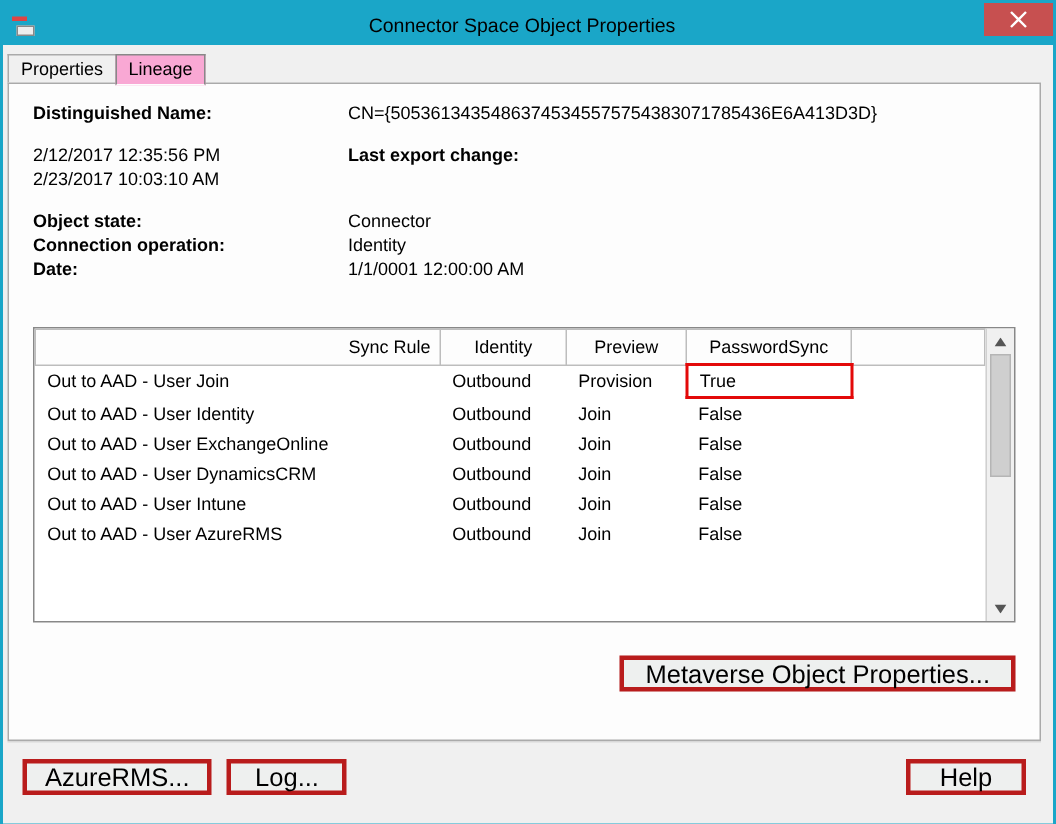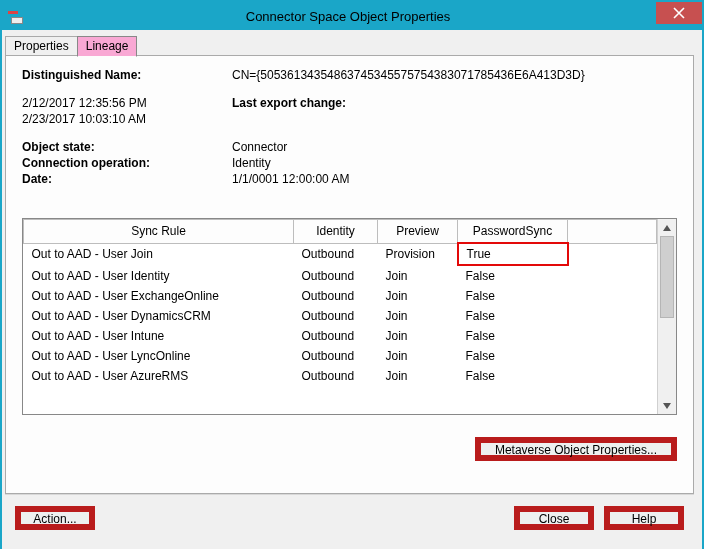--- a/index.html
+++ b/index.html
@@ -140,21 +140,21 @@
   }
   table.grid th {
     background: #fdfdfd;
     border: 1px solid #bdbdbd;
     font-weight: normal;
     padding: 2px 6px;
     text-align: center;
     font-size: 12px;
     height: 18px;
   }
-  table.grid th.left { text-align: center; margin-top: 20px; }
+  table.grid th.left { text-align: right; margin-top: 20px; }
   table.grid td {
     padding: 2px 6px 2px 8px;
     white-space: nowrap;
     overflow: hidden;
     height: 16px;
   }
   .col-sync { width: 270px; }
   .col-dir  { width: 84px; text-align: left;}
   .col-act  { width: 80px; text-align: left;}
   .col-pw   { width: 110px; text-align: left;}
@@ -196,24 +196,24 @@
   }
 
   .panelbtns {
     display: flex;
     justify-content: flex-end;
     margin-top: 22px;
   }
   .btn {
     min-width: 80px;
     height: 24px;
-    border: 6px solid #b91c1c;
+    border: 3px solid #b91c1c;
     background: #eef0ef;
     font-family: inherit;
-    font-size: 12px;
+    font-size: 17px;
     padding: 0 12px;
   }
   .btn.wide { padding: 0 14px; }
 
   .footer {
     height: 46px;
     padding: 0 10px;
     display: flex;
     align-items: center;
     border-top: 1px solid #d8d8d8;
@@ -321,27 +321,20 @@
                   <td></td>
                 </tr>
                 <tr>
                   <td>Out to AAD - User Intune</td>
                   <td>Outbound</td>
                   <td>Join</td>
                   <td>False</td>
                   <td></td>
                 </tr>
                 <tr>
-                  <td>Out to AAD - User LyncOnline</td>
-                  <td>Outbound</td>
-                  <td>Join</td>
-                  <td>False</td>
-                  <td></td>
-                </tr>
-                <tr>
                   <td>Out to AAD - User AzureRMS</td>
                   <td>Outbound</td>
                   <td>Join</td>
                   <td>False</td>
                   <td></td>
                 </tr>
               </tbody>
           </table>
         </div>
         <div class="vscroll">
@@ -362,22 +355,22 @@
       </div>
 
       <div class="panelbtns">
         <button class="btn wide">Metaverse Object Properties...</button>
       </div>
 
     </div>
 
     <div class="footer">
       <div class="left">
-        <button class="btn">Action...</button>
+        <button class="btn">AzureRMS...</button>
+        <button class="btn">Log...</button>
       </div>
       <div class="right">
-        <button class="btn">Close</button>
         <button class="btn">Help</button>
       </div>
     </div>
 
   </div>
 </div>
 
 </body></html>

